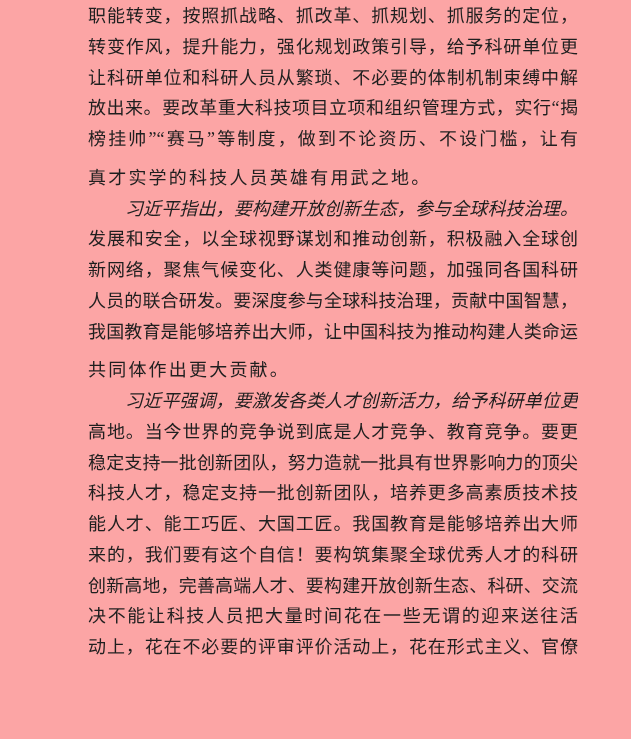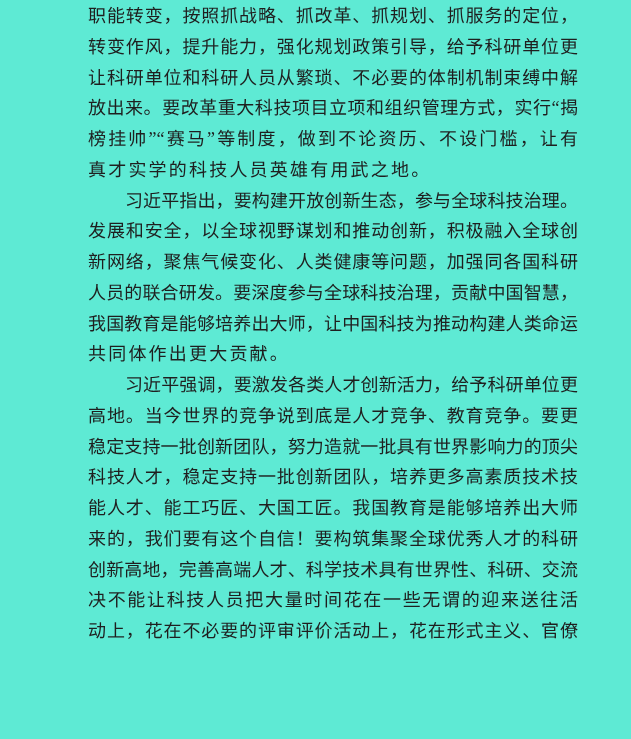--- a/index.html
+++ b/index.html
@@ -10,41 +10,43 @@
   body {
     width: 631px;
     height: 739px;
     overflow: hidden;
   }
   .page {
     box-sizing: border-box;
     width: 631px;
     height: 739px;
     padding: 1px 53px 0 88px;
-    background: #5eead4;
+    background: #fca5a5;
     font-family: "Liberation Serif", "DejaVu Serif", serif;
     font-size: 18px;
     color: #1f1f1f;
   }
   .line {
     height: 30.75px;
     line-height: 30.75px;
     text-align: justify;
     text-align-last: justify;
     text-justify: inter-character;
     white-space: normal;
     overflow: hidden;
   }
   .line.para-end {
     text-align: center;
     text-align-last: left;
     letter-spacing: 2.2px;
+    margin-top: 8px;
   }
   .line.indent {
     text-indent: 37px;
+    font-style: italic;
   }
 </style>
 </head>
 <body>
 
 <div class="page">
   <div class="line">职能转变，按照抓战略、抓改革、抓规划、抓服务的定位，</div>
   <div class="line">转变作风，提升能力，强化规划政策引导，给予科研单位更</div>
   <div class="line">让科研单位和科研人员从繁琐、不必要的体制机制束缚中解</div>
   <div class="line">放出来。要改革重大科技项目立项和组织管理方式，实行“揭</div>
@@ -55,16 +57,16 @@
   <div class="line">新网络，聚焦气候变化、人类健康等问题，加强同各国科研</div>
   <div class="line">人员的联合研发。要深度参与全球科技治理，贡献中国智慧，</div>
   <div class="line">我国教育是能够培养出大师，让中国科技为推动构建人类命运</div>
   <div class="line para-end">共同体作出更大贡献。</div>
   <div class="line indent">习近平强调，要激发各类人才创新活力，给予科研单位更</div>
   <div class="line">高地。当今世界的竞争说到底是人才竞争、教育竞争。要更</div>
   <div class="line">稳定支持一批创新团队，努力造就一批具有世界影响力的顶尖</div>
   <div class="line">科技人才，稳定支持一批创新团队，培养更多高素质技术技</div>
   <div class="line">能人才、能工巧匠、大国工匠。我国教育是能够培养出大师</div>
   <div class="line">来的，我们要有这个自信！要构筑集聚全球优秀人才的科研</div>
-  <div class="line">创新高地，完善高端人才、科学技术具有世界性、科研、交流</div>
+  <div class="line">创新高地，完善高端人才、要构建开放创新生态、科研、交流</div>
   <div class="line">决不能让科技人员把大量时间花在一些无谓的迎来送往活</div>
   <div class="line">动上，花在不必要的评审评价活动上，花在形式主义、官僚</div>
 </div>
 
 </body></html>

